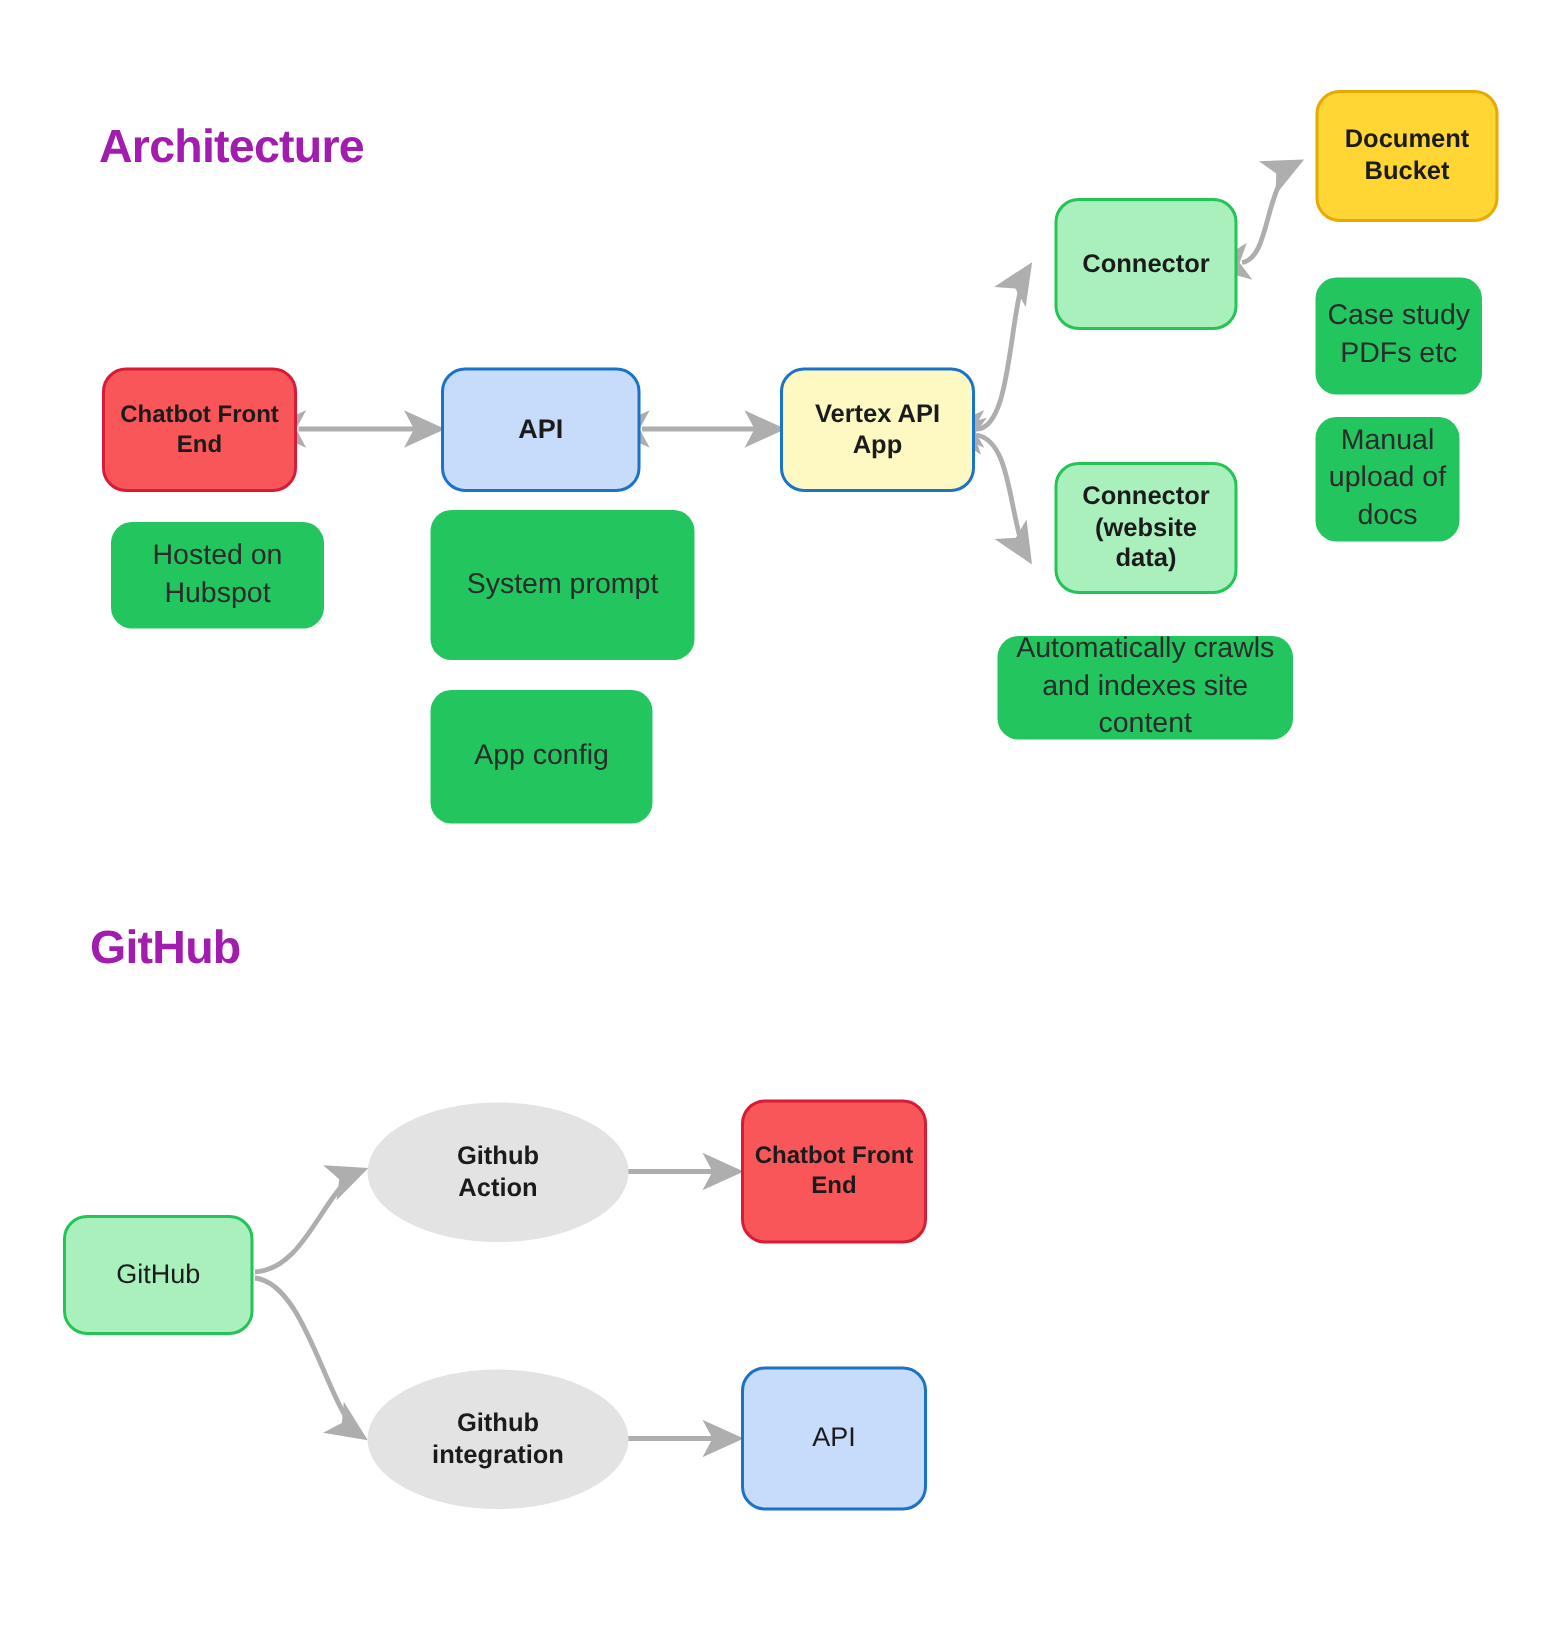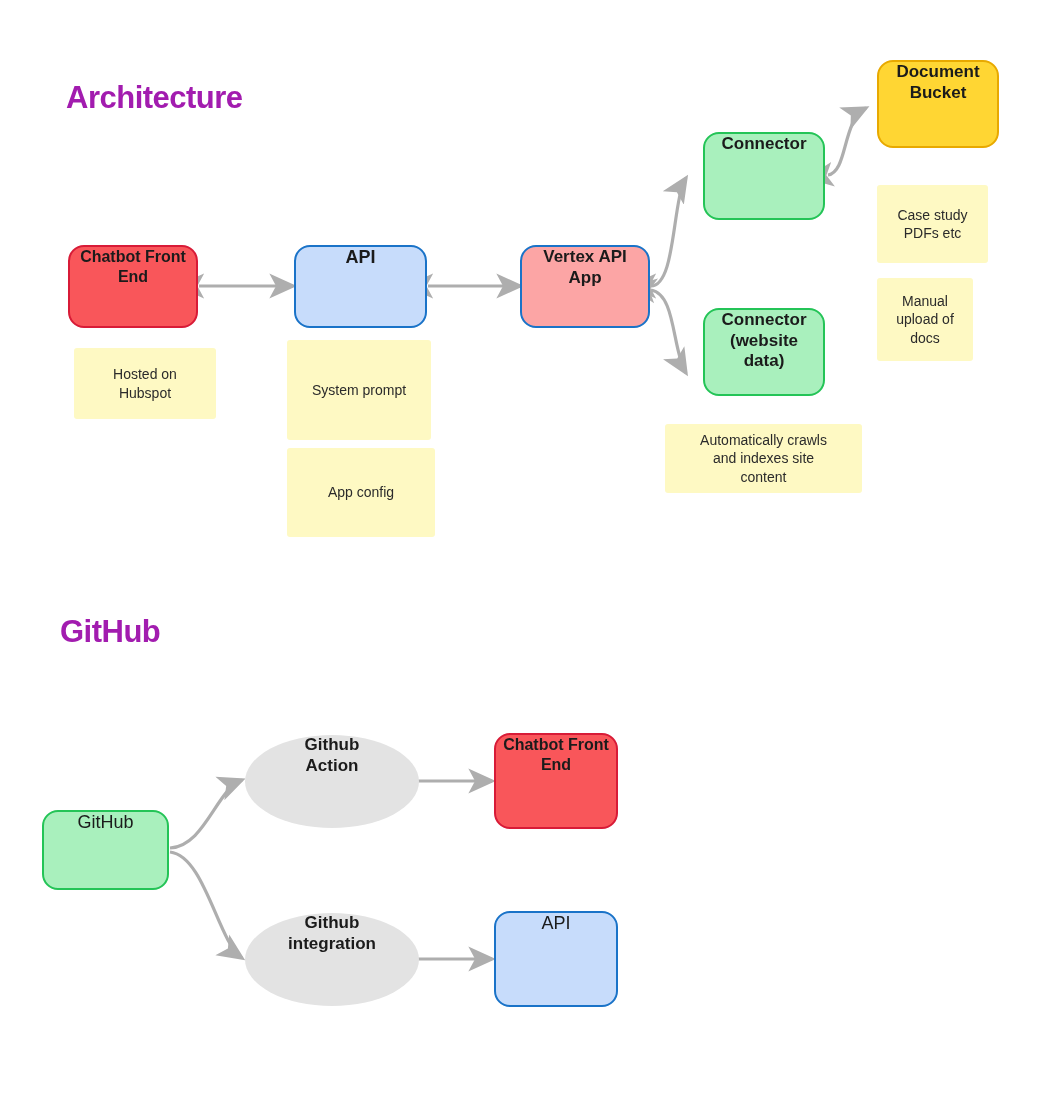--- a/index.html
+++ b/index.html
@@ -31,21 +31,21 @@
     font-size: 31px;
     font-weight: 700;
     color: #a21caf;
     letter-spacing: -0.5px;
     white-space: nowrap;
   }
   .node {
     position: absolute;
     box-sizing: border-box;
     display: flex;
-    align-items: flex-start;
+    align-items: center;
     justify-content: center;
     text-align: center;
     line-height: 1.22;
     color: #1b1b1b;
   }
   .node.rect {
     border-radius: 16px;
     border-width: 2px;
     border-style: solid;
   }
@@ -59,24 +59,24 @@
   }
   .bold { font-weight: 700; }
   .regular { font-weight: 400; }
   .note {
     position: absolute;
     box-sizing: border-box;
     display: flex;
     align-items: center;
     justify-content: center;
     text-align: center;
-    background: #fef9c3;
-    border-radius: 3px;
+    background: #22c55e;
+    border-radius: 14px;
     color: #2b2b2b;
-    font-size: 14px;
+    font-size: 19px;
     font-weight: 400;
     line-height: 1.3;
     white-space: pre-line;
   }
 </style>
 </head>
 <body>
 
 <div class="canvas">
 
@@ -113,21 +113,21 @@
 
   <div class="node rect bold" id="chatbot-front-end" style="left:68px; top:245px; width:130px; height:83px; background:#f9565a; border-color:#d81b37; font-size:16px;">
     <span class="label">Chatbot Front
 End</span>
   </div>
 
   <div class="node rect bold" id="api" style="left:294px; top:245px; width:133px; height:83px; background:#c7dcfb; border-color:#1a73c8; font-size:18px;">
     <span class="label">API</span>
   </div>
 
-  <div class="node rect bold" id="vertex-api-app" style="left:520px; top:245px; width:130px; height:83px; background:#fca5a5; border-color:#1a73c8; font-size:17px;">
+  <div class="node rect bold" id="vertex-api-app" style="left:520px; top:245px; width:130px; height:83px; background:#fef9c3; border-color:#1a73c8; font-size:17px;">
     <span class="label">Vertex API
 App</span>
   </div>
 
   <div class="node rect bold" id="connector" style="left:703px; top:132px; width:122px; height:88px; background:#a9f0bd; border-color:#24c457; font-size:17px;">
     <span class="label">Connector</span>
   </div>
 
   <div class="node rect bold" id="connector-website-data" style="left:703px; top:308px; width:122px; height:88px; background:#a9f0bd; border-color:#24c457; font-size:17px;">
     <span class="label">Connector
@@ -136,23 +136,23 @@
   </div>
 
   <div class="node rect bold" id="document-bucket" style="left:877px; top:60px; width:122px; height:88px; background:#ffd633; border-color:#e8a900; font-size:17px;">
     <span class="label">Document
 Bucket</span>
   </div>
 
   <div class="note" style="left:74px; top:348px; width:142px; height:71px;">Hosted on
 Hubspot</div>
 
-  <div class="note" style="left:287px; top:340px; width:144px; height:100px;">System prompt</div>
+  <div class="note" style="left:287px; top:340px; width:176px; height:100px;">System prompt</div>
 
-  <div class="note" style="left:287px; top:448px; width:148px; height:89px;">App config</div>
+  <div class="note" style="left:287px; top:460px; width:148px; height:89px;">App config</div>
 
   <div class="note" style="left:877px; top:185px; width:111px; height:78px;">Case study
 PDFs etc</div>
 
   <div class="note" style="left:877px; top:278px; width:96px; height:83px;">Manual
 upload of
 docs</div>
 
   <div class="note" style="left:665px; top:424px; width:197px; height:69px;">Automatically crawls
 and indexes site

